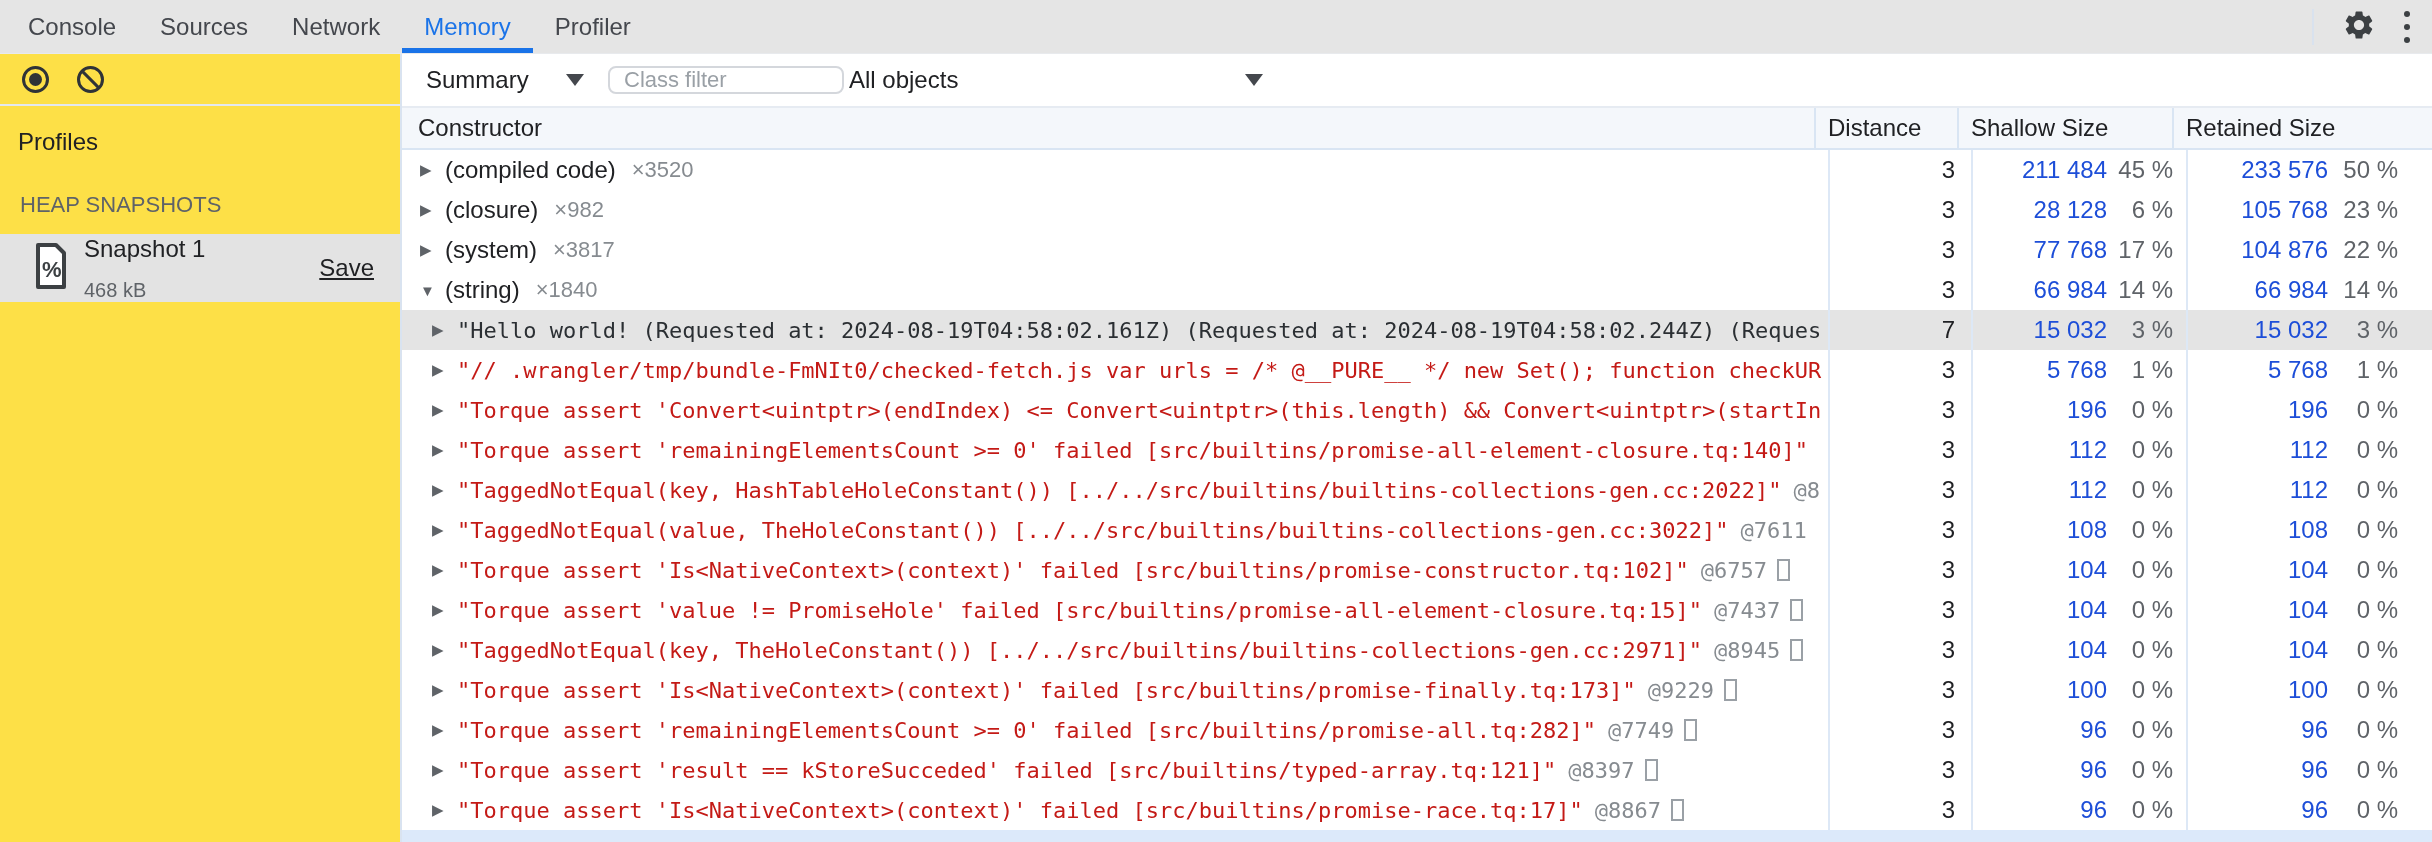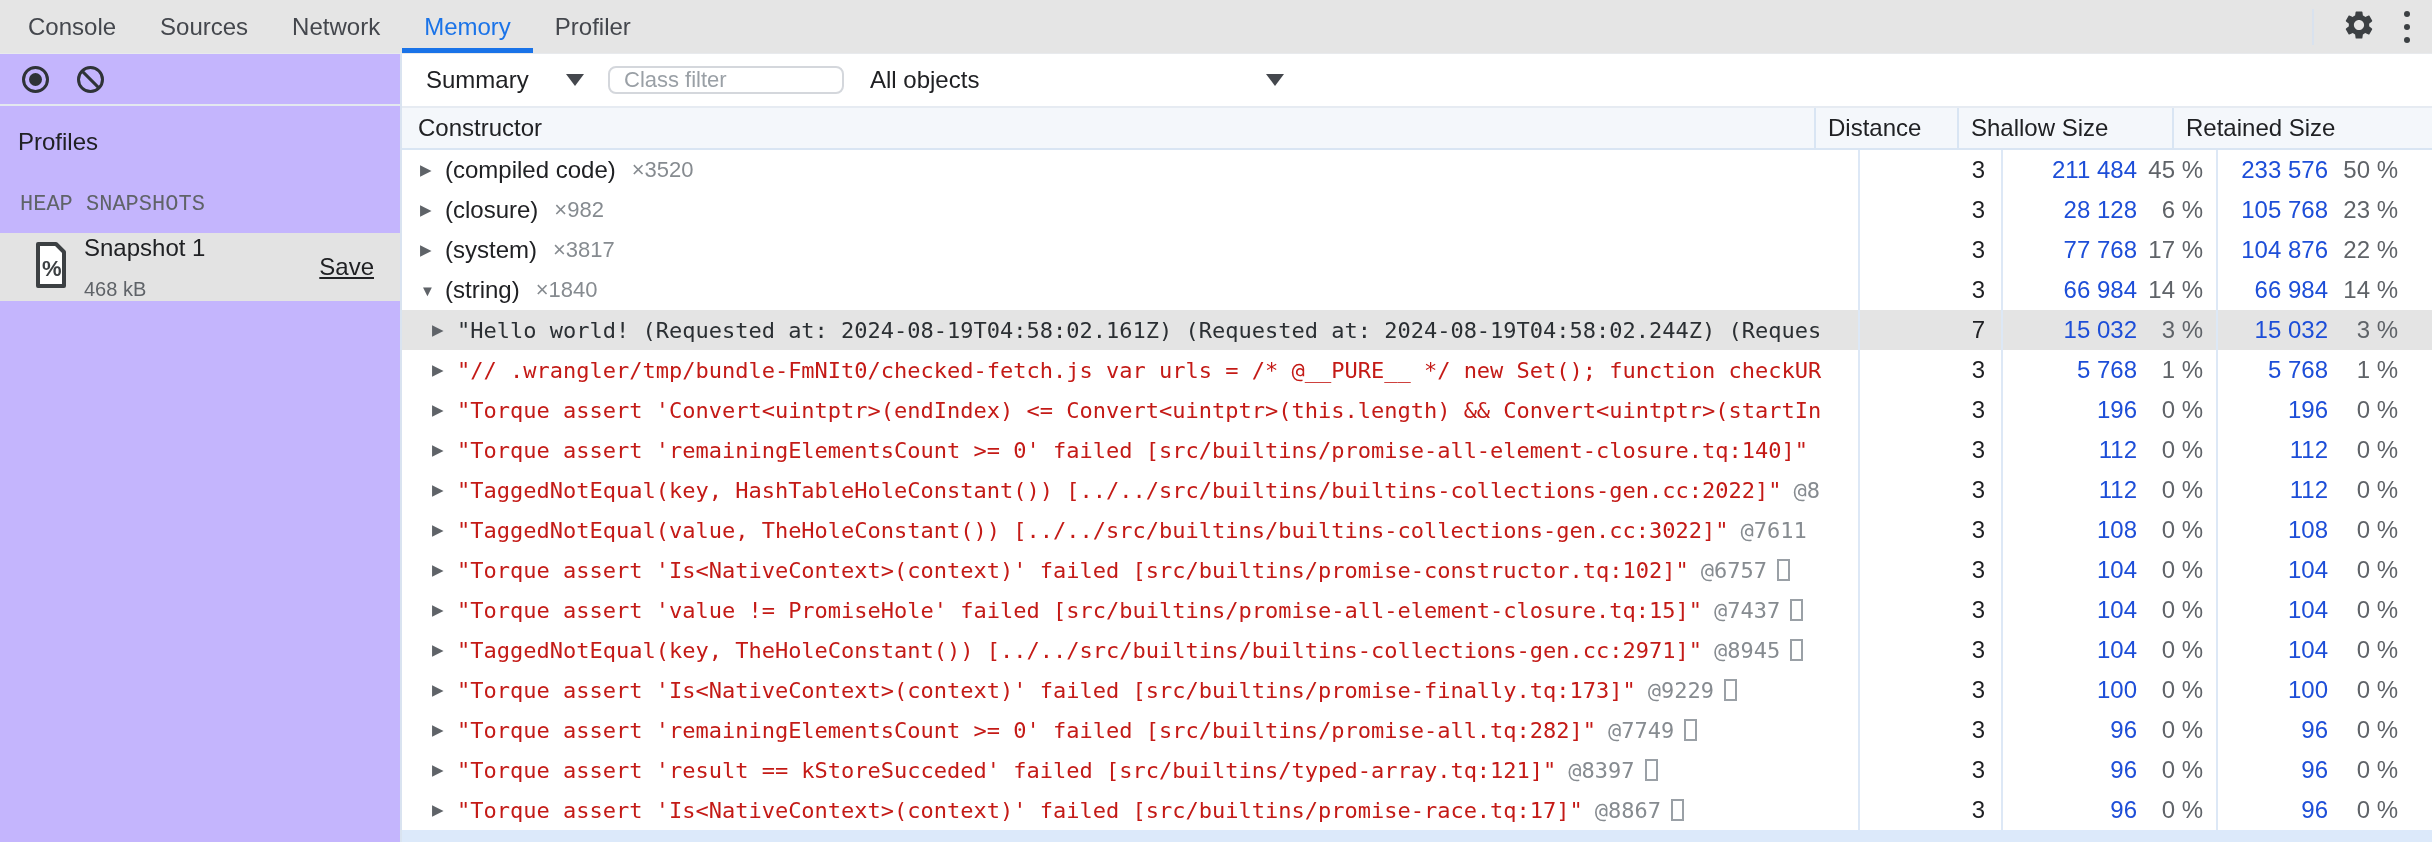--- a/index.html
+++ b/index.html
@@ -18,42 +18,42 @@
   .tabbar-right { display:flex; align-items:center; padding-right:22px; gap:28px; }
   .tb-divider { width:2px; height:36px; background:#d9e2ee; }
   .icon-btn { display:flex; align-items:center; justify-content:center; background:none; border:none; }
   .dots { display:flex; flex-direction:column; gap:7px; }
   .dots i { width:6px; height:6px; border-radius:50%; background:#3c4043; }
 
   
   .main { display:flex; height:788px; }
 
   
-  .sidebar { width:402px; flex:none; border-right:2px solid #d9e3f0; display:flex; flex-direction:column; background:#c4b5fd; }
+  .sidebar { width:402px; flex:none; border-right:2px solid #d9e3f0; display:flex; flex-direction:column; background:#fde047; }
   .sidebar-toolbar { height:52px; flex:none; border-bottom:2px solid #e3e8ef;
     display:flex; align-items:center; gap:28px; padding-left:22px; }
   .record-icon { width:27px; height:27px; border:3px solid #2f3337; border-radius:50%; position:relative; }
   .record-icon::after { content:""; position:absolute; inset:4px; background:#2f3337; border-radius:50%; }
   .block-icon { width:27px; height:27px; border:3px solid #2f3337; border-radius:50%; position:relative; }
   .block-icon::after { content:""; position:absolute; left:-2px; top:9px; width:25px; height:3px;
     background:#2f3337; transform:rotate(45deg); }
   .profiles-title { padding:22px 0 0 18px; font-size:24px; color:#202124; }
-  .heap-title { padding:36px 0 16px 20px; font-size:22px; color:#5f6368;font-family:Liberation Mono, monospace; }
+  .heap-title { padding:36px 0 16px 20px; font-size:22px; color:#5f6368; }
   .snapshot-item { height:68px; background:#e3e3e3; display:flex; align-items:center; padding:0 26px 0 34px; }
   .snapshot-text { margin-left:16px; flex:1; }
   .snapshot-name { font-size:24px; color:#202124; }
   .snapshot-size { font-size:20px; color:#5f6368; margin-top:16px; }
   .save-link { font-size:24px; color:#202124; text-decoration:underline; cursor:pointer;margin-left:24px; }
 
   
   .content { flex:1; min-width:0; display:flex; flex-direction:column; }
   .content-toolbar { height:52px; flex:none; display:flex; align-items:center; background:#fff; }
   .select { display:flex; align-items:center; justify-content:space-between; font-size:24px; color:#202124; cursor:default; }
   .summary-select { margin-left:24px; width:158px; }
-  .all-objects-select { margin-left:26px; width:414px; }
+  .all-objects-select { margin-left:5px; width:414px; }
   .arrow-down { width:0; height:0; border-left:9px solid transparent; border-right:9px solid transparent;
     border-top:12px solid #44474d; }
   .class-filter { margin-left:24px; width:236px; height:28px; border:2px solid #d4d7dc; border-radius:8px;
     font-size:22px; padding:0 14px; color:#202124; outline:none; font-family:"Liberation Sans",sans-serif; }
   .class-filter::placeholder { color:#9aa0a6; }
 
   
   .grid-header { height:44px; flex:none; display:flex; background:#f4f7fb; align-items:stretch;
     border-top:2px solid #e6ebf2; border-bottom:2px solid #d9e5f3; font-size:24px; color:#202124; }
   .hc { display:flex; align-items:center; }
@@ -72,21 +72,21 @@
   .tri { font-size:15px; color:#5f6368; width:25px; flex:none; cursor:pointer; }
   .cat-name { font-size:24px; color:#202124; }
   .cat-count { font-size:22px; color:#868b90; margin-left:16px; }
   .mono-text { font-family:"DejaVu Sans Mono", monospace; font-size:22px; color:#c41a16; }
   .row.selected .mono-text { color:#2b2f33; }
   .obj-id { font-family:"DejaVu Sans Mono", monospace; font-size:22px; color:#868b90; margin-left:12px; flex:none; }
   .box-glyph { display:inline-block; width:13px; height:22px; border:2px solid #9aa0a6; margin-left:10px; flex:none; }
   .cell-distance { width:143px; flex:none; border-left:2px solid #dde8f6; display:flex; align-items:center;
     justify-content:flex-end; padding-right:16px; font-size:24px; color:#202124; }
   .cell-shallow { width:215px; flex:none; border-left:2px solid #dde8f6; display:flex; align-items:center; padding-right:13px; }
-  .cell-retained { width:216px; flex:none; border-left:2px solid #dde8f6; display:flex; align-items:center; padding-right:34px; }
+  .cell-retained { width:246px; flex:none; border-left:2px solid #dde8f6; display:flex; align-items:center; padding-right:34px; }
   .num { flex:1; text-align:right; font-size:24px; color:#1d4ed8; }
   .pct { width:66px; text-align:right; font-size:24px; color:#5f6368; }
   .cell-retained .pct { width:70px; }
   .bottom-strip { height:12px; flex:none; background:#dce9fa; }
 </style>
 </head>
 <body>
 
 <div class="tabbar">
   <div class="tabs">

